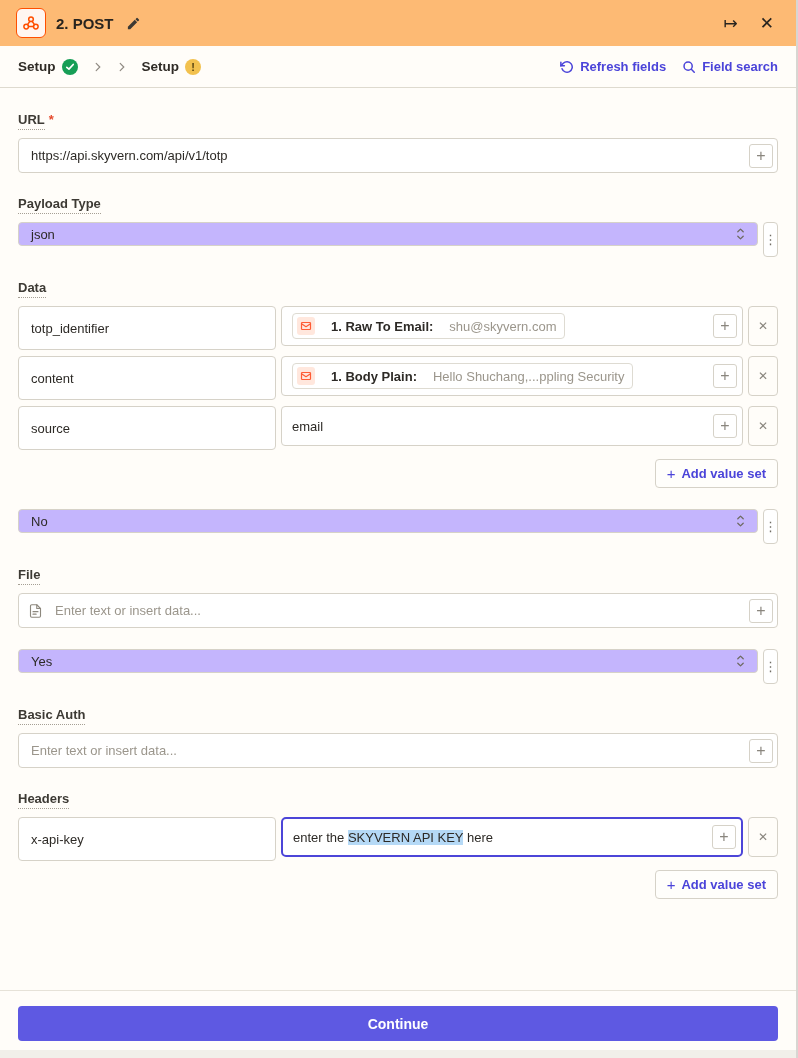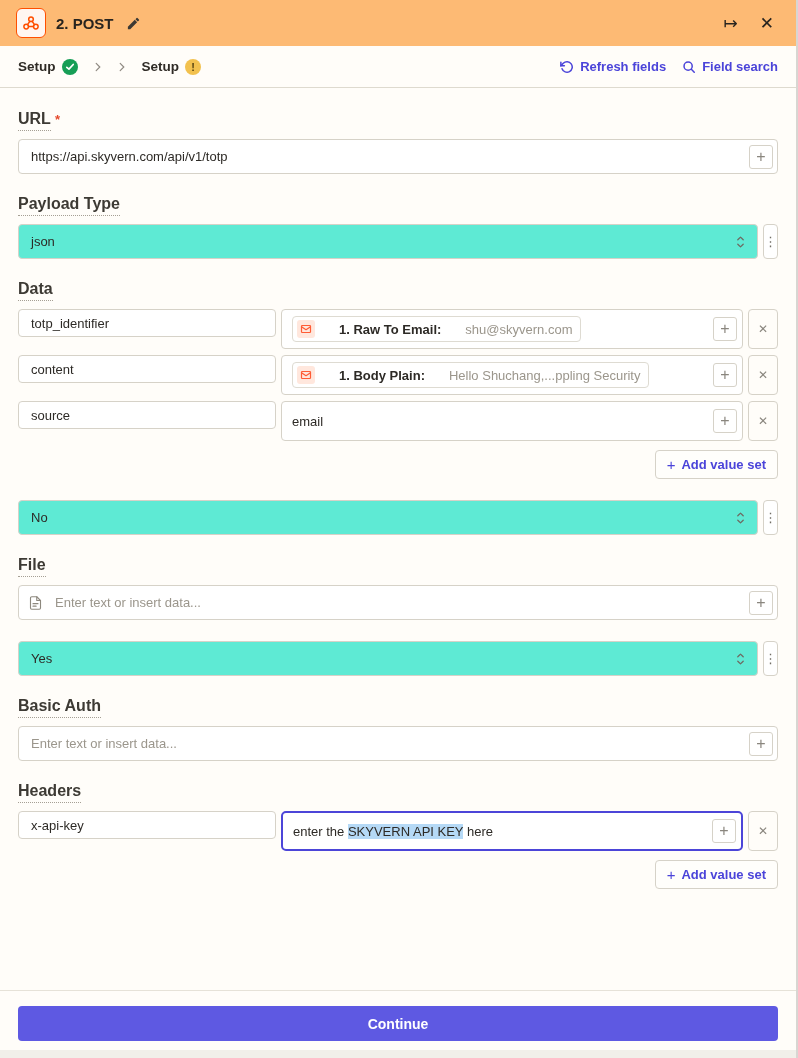--- a/index.html
+++ b/index.html
@@ -41,58 +41,58 @@
   .badge.ok { background:#169e56; }
   .badge.warn { background:#f2c14e; color:#574411; font-size:11px; font-weight:700; }
   .tab-sep { color:#8f8a82; display:flex; align-items:center; }
   .tabs-spacer { flex:1; }
   .link-btn { background:none; border:none; cursor:pointer; display:flex; align-items:center; gap:6px;
               font-family:inherit; font-size:13px; font-weight:700; color:#4b44d9; padding:4px 2px;}
   
   .content { flex:1; padding:22px 18px 0; overflow:hidden; }
   .section { margin-bottom:21px; }
   .lbl-row { margin-bottom:8px; }
-  .lbl { display:inline-block; font-size:16px; font-weight:700; color:#3d3a34;
+  .lbl { display:inline-block; font-size:13px; font-weight:700; color:#3d3a34;
          border-bottom:1px dotted #a59f94; padding-bottom:2px; }
   .req { color:#e5492c; font-weight:700; margin-left:4px; font-size:13px; }
   .inp-wrap { position:relative; }
   .inp {
     width:100%; height:35px; border:1px solid #d6d2c8; border-radius:4px; background:#fff;
     font-family:inherit; font-size:13px; color:#2d2a26; padding:0 40px 0 12px; outline:none;
   }
   .inp::placeholder { color:#9b968c; }
   .inp.with-icon { padding-left:36px; }
   .inp-ico { position:absolute; left:10px; top:50%; transform:translateY(-50%); display:flex; }
   .plus-btn {
     position:absolute; right:5px; top:50%; transform:translateY(-50%);
     width:24px; height:24px; border:1px solid #d6d2c8; border-radius:3px; background:#fff;
     color:#8a867e; font-size:16px; line-height:1; cursor:pointer; display:flex; align-items:center; justify-content:center;
   }
   
   .sel-row { display:flex; gap:5px; }
   .select {
-    flex:1; height:35px; border:1px solid #d6d2c8; border-radius:4px; background:#5eead4;
+    flex:1; height:24px; border:1px solid #d6d2c8; border-radius:4px; background:#c4b5fd;
     display:flex; align-items:center; padding:0 34px 0 12px; font-size:13px; color:#2d2a26;
     position:relative; cursor:pointer;
   }
   .select .chev { position:absolute; right:10px; top:50%; transform:translateY(-50%); display:flex; }
   .dots-btn {
     width:15px; height:35px; border:1px solid #d6d2c8; border-radius:4px; background:#fff;
     color:#716d65; font-size:13px; cursor:pointer; display:flex; align-items:center; justify-content:center; padding:0;
     letter-spacing:0;
   }
   
   .kv-row { display:flex; gap:5px; margin-bottom:6px; }
   .key-wrap { width:258px; flex-shrink:0; position:relative; }
-  .key-inp { width:100%; height:28px; border:1px solid #d6d2c8; border-radius:4px; background:#fff;
+  .key-inp { width:100%; height:44px; border:1px solid #d6d2c8; border-radius:4px; background:#fff;
              font-family:inherit; font-size:13px; color:#2d2a26; padding:0 12px; outline:none; }
   .val-box { flex:1; position:relative; height:40px; border:1px solid #d6d2c8; border-radius:4px;
              background:#fff; display:flex; align-items:center; padding:0 38px 0 10px; font-size:13px; cursor:text; }
   .val-box.focused { border:2px solid #4c45d8; border-radius:5px; }
-  .pill { display:inline-flex; align-items:center; gap:24px; border:1px solid #dedbd2; border-radius:4px;
+  .pill { display:inline-flex; align-items:center; gap:16px; border:1px solid #dedbd2; border-radius:4px;
           padding:3px 8px 3px 4px; background:#fff; max-width:100%; white-space:nowrap; overflow:hidden; }
   .pill-ico { width:18px; height:18px; background:#ffe7dd; border-radius:3px; display:flex; align-items:center; justify-content:center; flex-shrink:0; }
   .pill-lbl { font-weight:700; color:#2d2a26; font-size:13px; }
   .pill-val { color:#9b968c; font-size:13px; }
   .plain-val { color:#2d2a26; font-size:13px; }
   .sel-hl { background:#b5d9f6; }
   .rm-btn { width:30px; height:40px; flex-shrink:0; border:1px solid #d6d2c8; border-radius:4px;
             background:transparent; color:#8a867e; font-size:12px; cursor:pointer; display:flex; align-items:center; justify-content:center; }
   .add-row { display:flex; justify-content:flex-end; margin-top:9px; }
   .add-btn { display:inline-flex; align-items:center; gap:6px; border:1px solid #d6d2c8; border-radius:4px;

